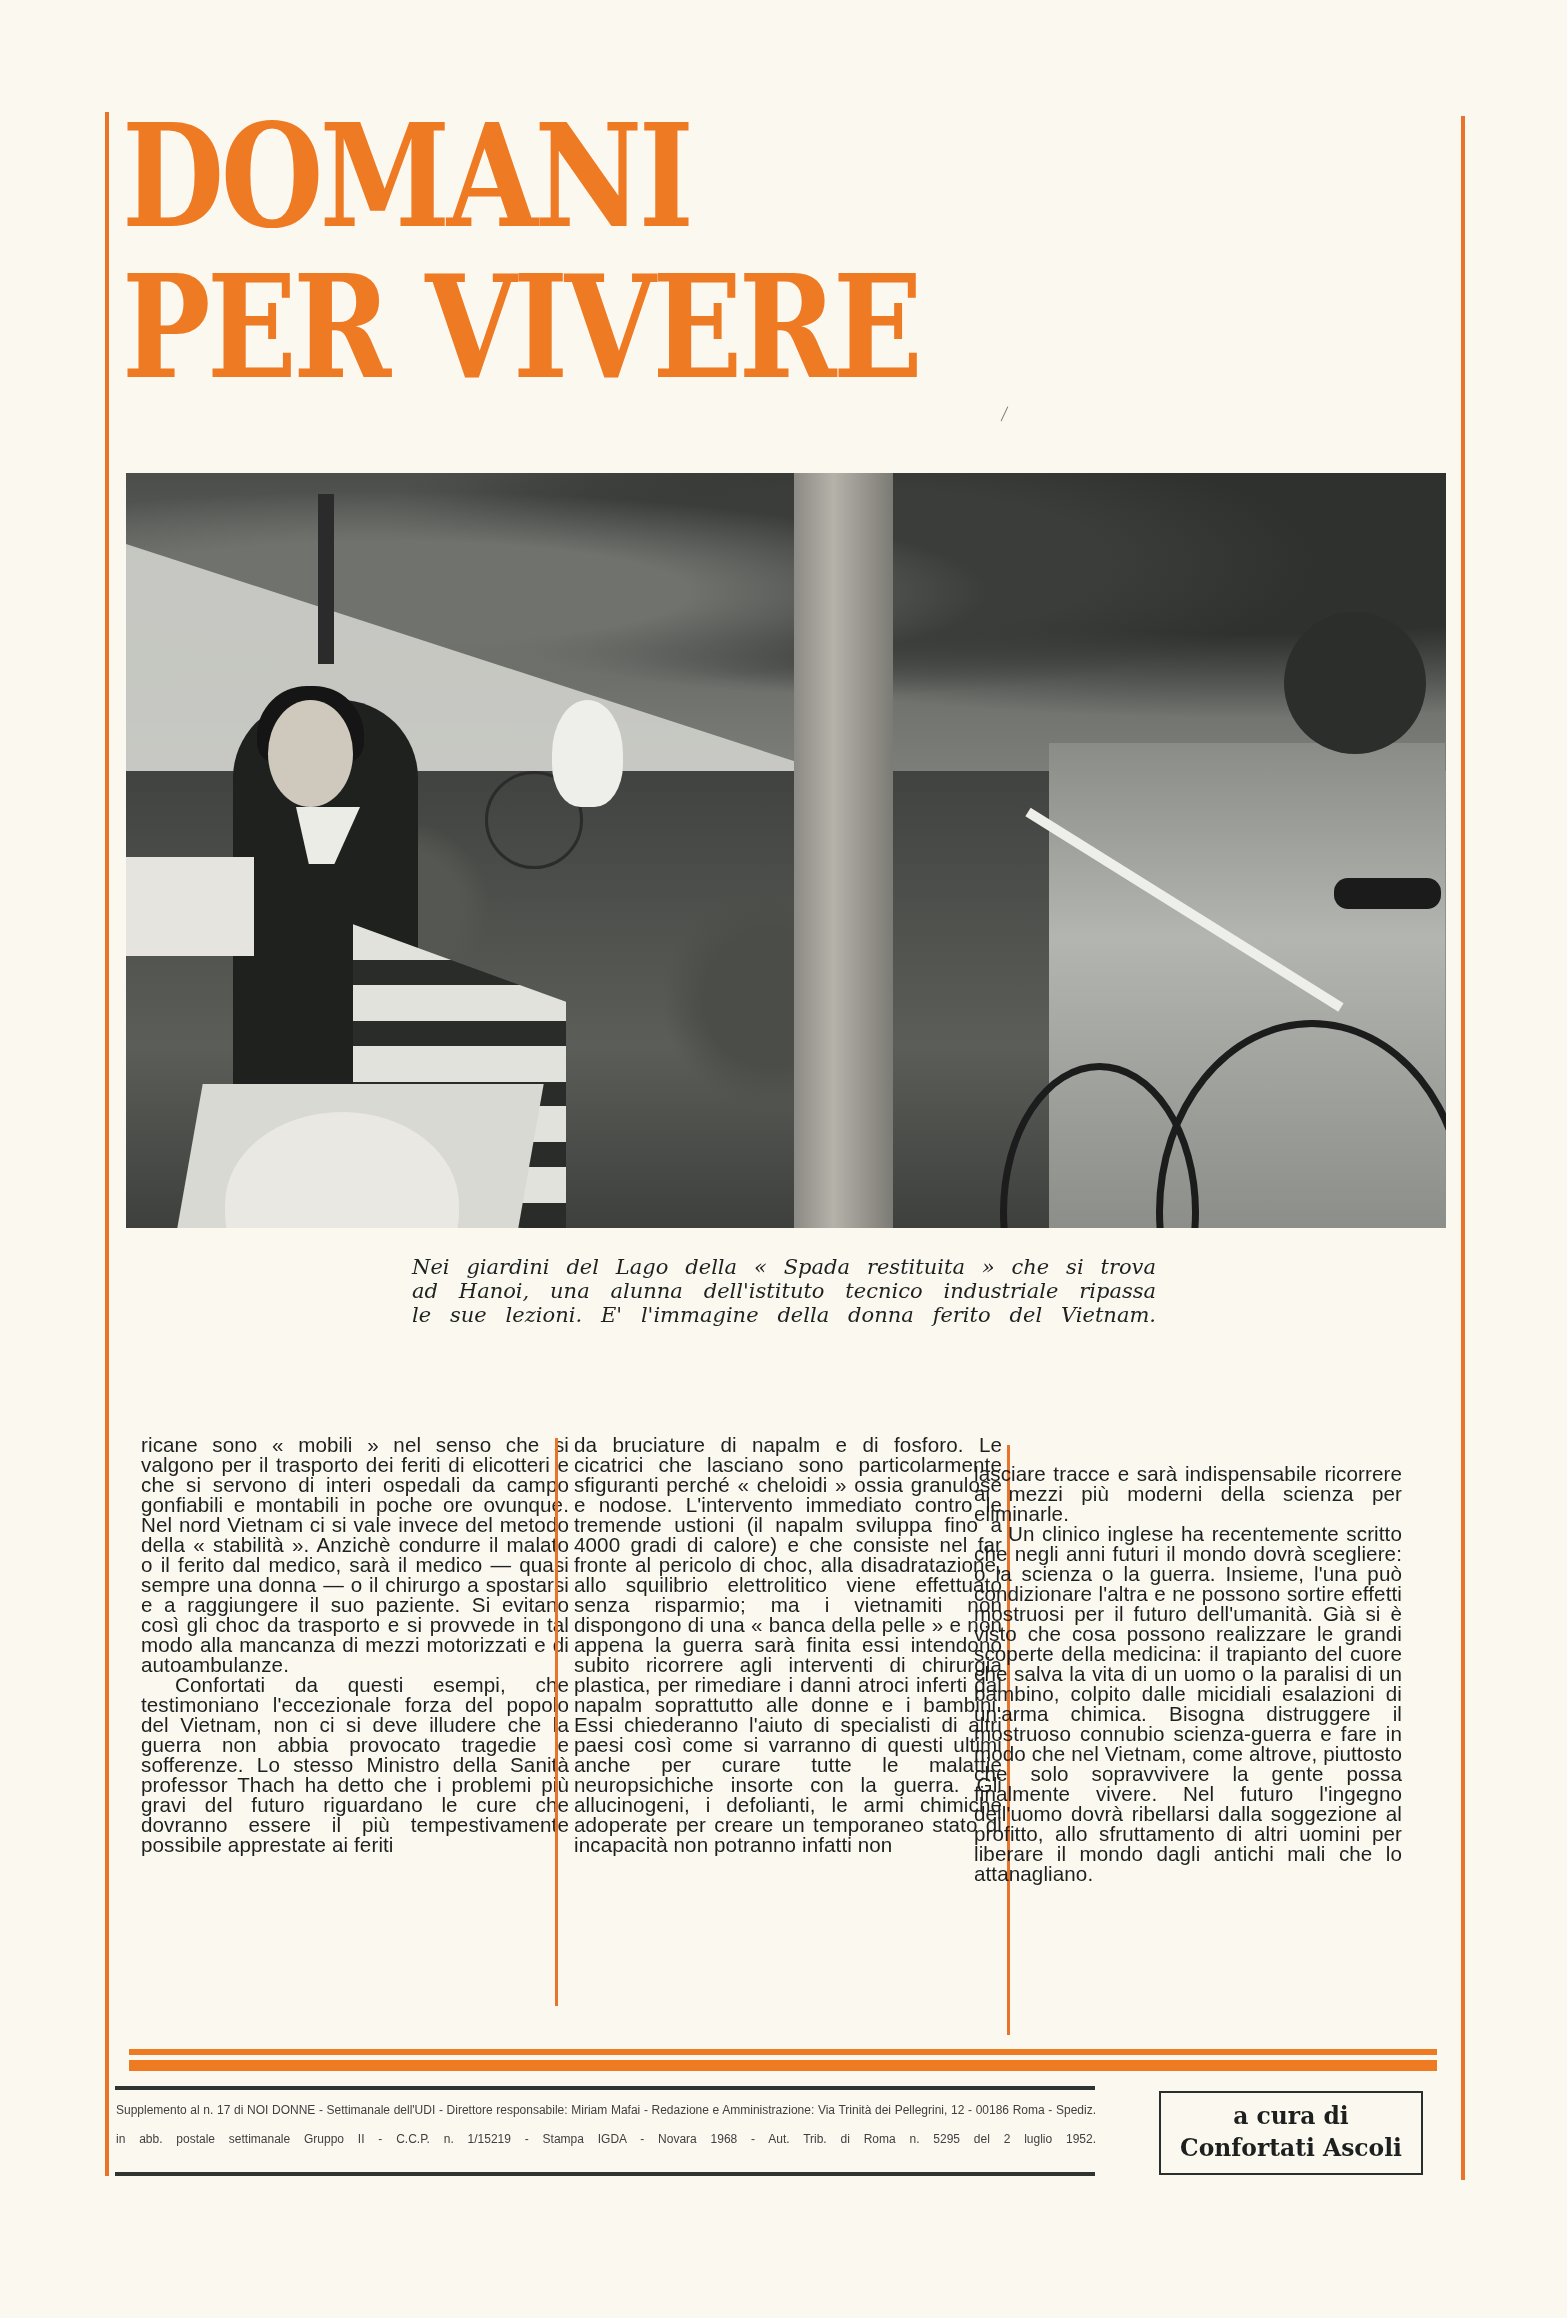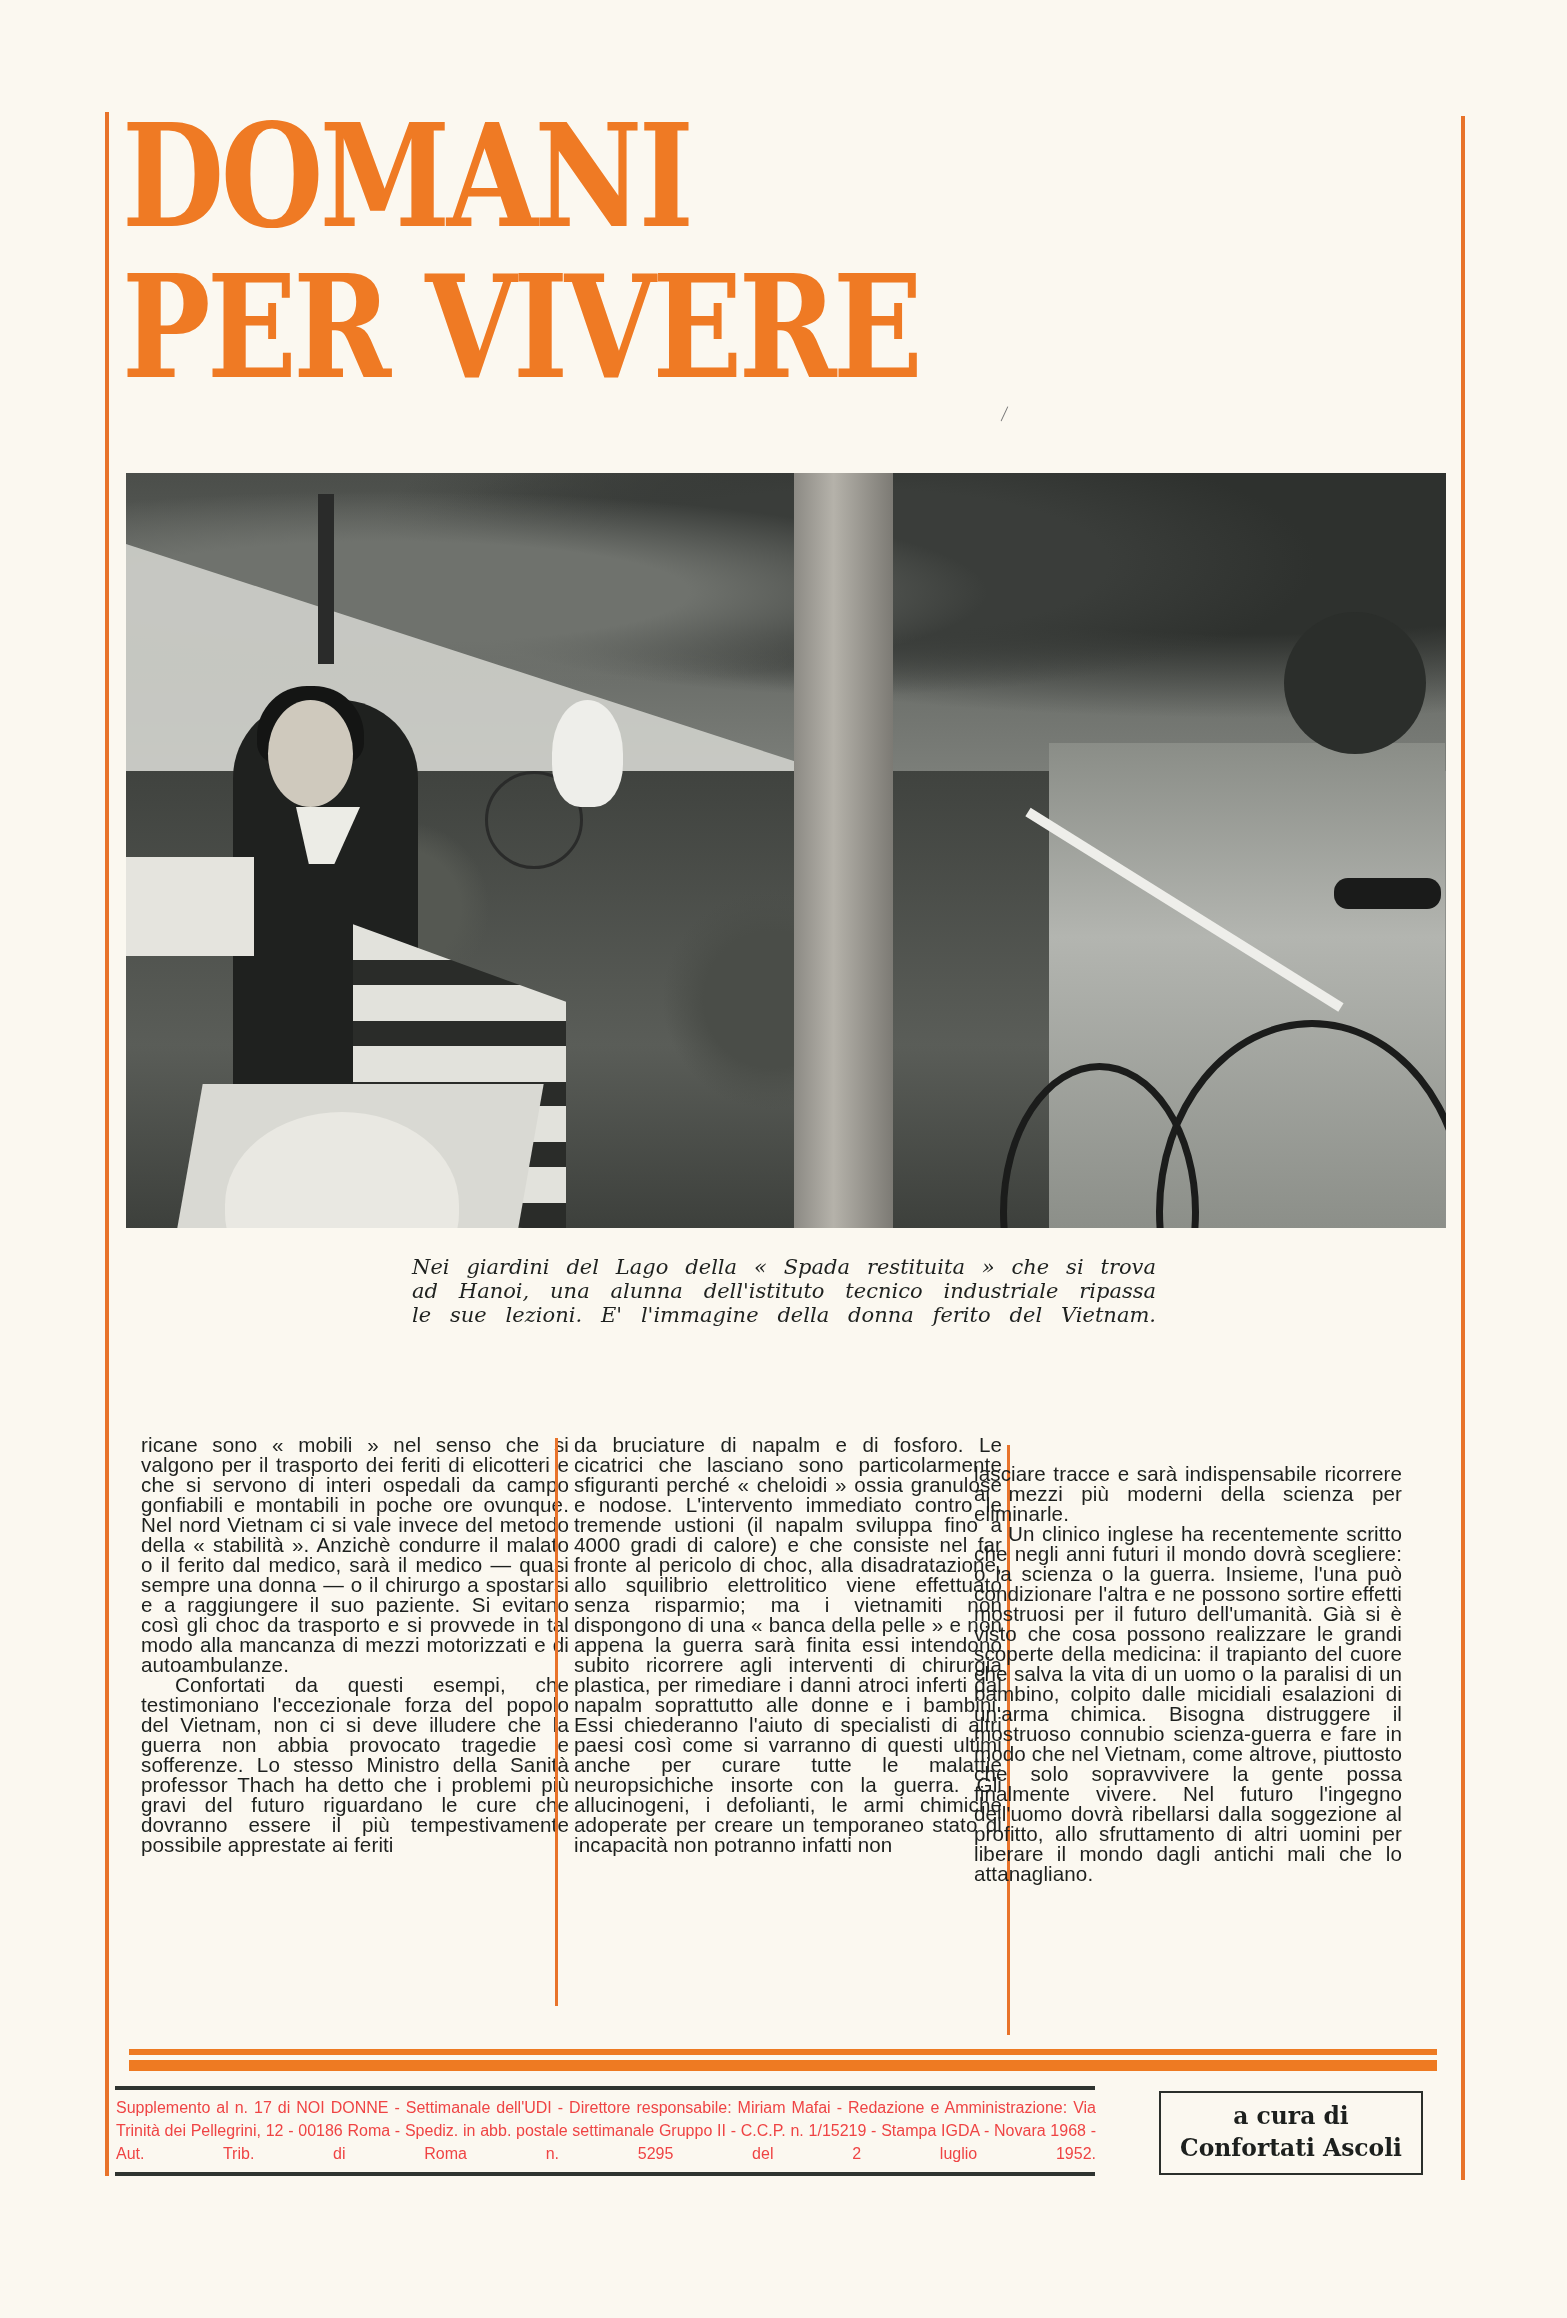--- a/index.html
+++ b/index.html
@@ -89,21 +89,21 @@
 
   
   .orange-rule { position: absolute; left: 129px; width: 1308px; background: #ee7a22; }
   #orange-rule-thin { top: 2049px; height: 5.7px; }
   #orange-rule-thick { top: 2060px; height: 10.7px; }
   .dark-rule { position: absolute; left: 115px; width: 980px; height: 4.3px; background: #2f3430; }
   #dark-rule-top { top: 2086px; }
   #dark-rule-bottom { top: 2172px; }
   .imprint {
     position: absolute; left: 116px; top: 2096px; width: 980px;
-    font-size: 16px; line-height: 23px; color: #ef4444;
+    font-size: 12px; line-height: 29px; color: #404040;
     text-align: justify; text-align-last: justify;
   }
   .credit-box {
     position: absolute; left: 1159px; top: 2091px; width: 264px; height: 84px;
     border: 2.8px solid #2b2f2b; box-sizing: border-box;
     text-align: center;
     font-family: "DejaVu Serif", serif; font-weight: bold; color: #1d201e;
   }
   .credit-box .cb-line1 { display:block; font-size: 23.4px; line-height: 27px; margin-top: 10px; }
   .credit-box .cb-line2 { display:block; font-size: 23.4px; line-height: 28px; margin-top: 4.3px; }

